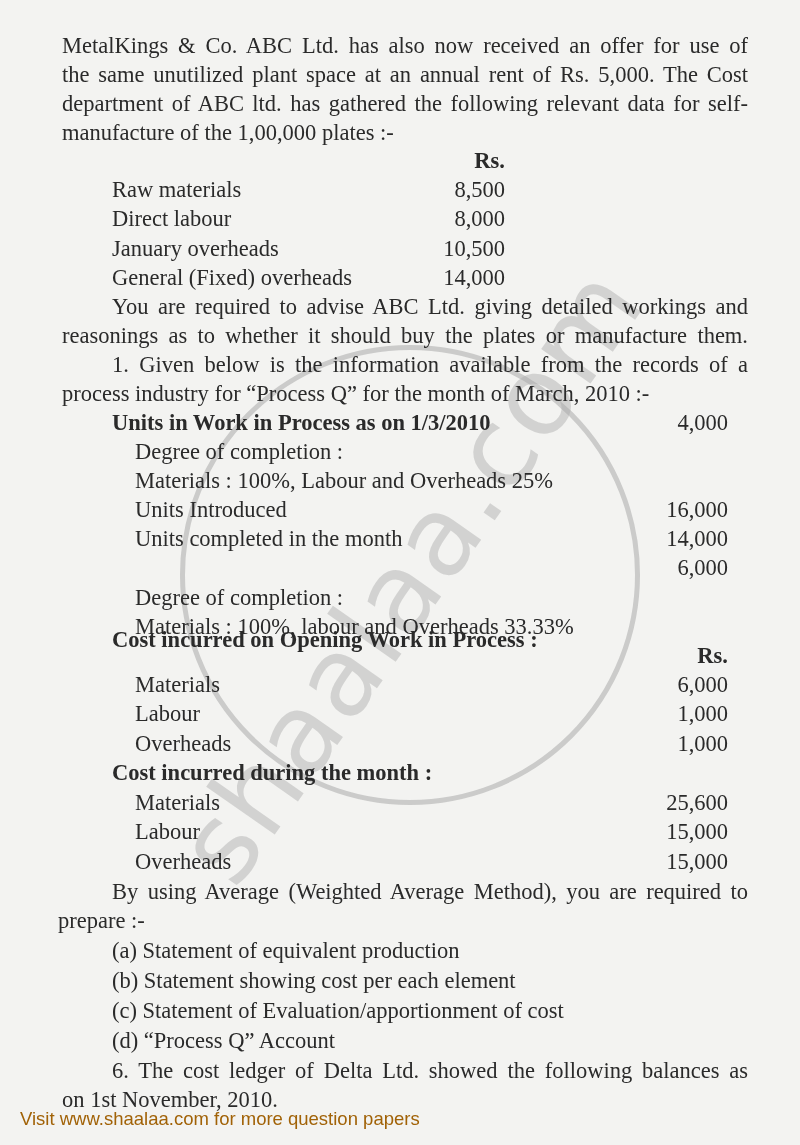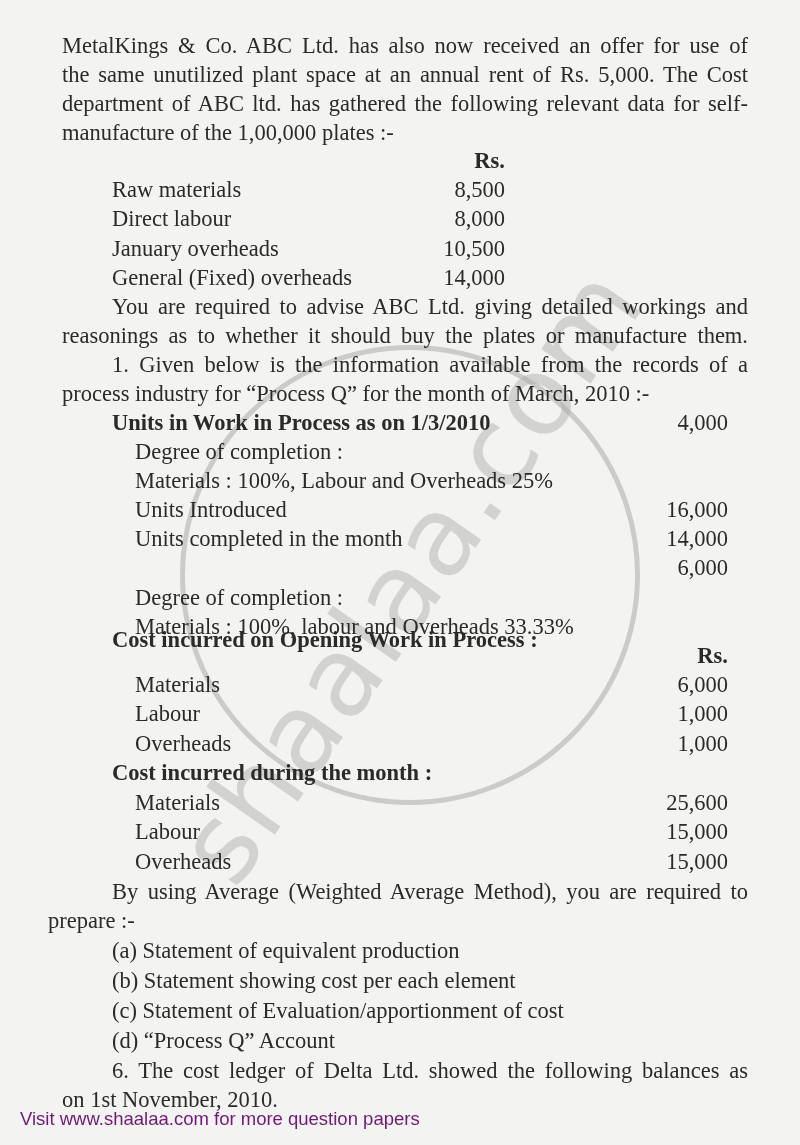--- a/index.html
+++ b/index.html
@@ -20,21 +20,21 @@
       box-sizing: border-box; pointer-events: none;
     }
     .wm-text {
       position: absolute; left: 410px; top: 575px;
       transform: translate(-50%, -50%) rotate(-55deg);
       font-family: "DejaVu Sans", sans-serif; font-size: 110px; color: rgba(170,170,170,0.45);
       white-space: nowrap; pointer-events: none; letter-spacing: 2px;
     }
     .footer {
       position: absolute; left: 20px; top: 1108px;
-      font-family: "Liberation Sans", "DejaVu Sans", sans-serif; font-size: 18.5px; color: #701a75;
+      font-family: "Liberation Sans", "DejaVu Sans", sans-serif; font-size: 18.5px; color: #a16207;
       white-space: nowrap;
     }
   </style>
 </head>
 <body>
 
 <div class="page">
 
   <div class="watermark"></div>
   <div class="wm-text">shaalaa.com</div>
@@ -85,21 +85,21 @@
 
   <div class="line bold" style="top:758px; left:112px;">Cost incurred during the month :</div>
   <div class="line" style="top:788px; left:135px;">Materials</div>
   <div class="num" style="top:788px; left:620px; width:108px;">25,600</div>
   <div class="line" style="top:817px; left:135px;">Labour</div>
   <div class="num" style="top:817px; left:620px; width:108px;">15,000</div>
   <div class="line" style="top:847px; left:135px;">Overheads</div>
   <div class="num" style="top:847px; left:620px; width:108px;">15,000</div>
 
   <div class="line" style="top:877px; left:112px; width:636px; text-align:justify; text-align-last:justify;">By using Average (Weighted Average Method), you are required to</div>
-  <div class="line" style="top:906px; left:48px;">prepare :-</div>
+  <div class="line" style="top:906px; left:58px;">prepare :-</div>
 
   <div class="line" style="top:936px; left:112px;">(a) Statement of equivalent production</div>
   <div class="line" style="top:966px; left:112px;">(b) Statement showing cost per each element</div>
   <div class="line" style="top:996px; left:112px;">(c) Statement of Evaluation/apportionment of cost</div>
   <div class="line" style="top:1026px; left:112px;">(d) “Process Q” Account</div>
 
   <div class="line" style="top:1056px; left:112px; width:636px; text-align:justify; text-align-last:justify;">6. The cost ledger of Delta Ltd. showed the following balances as</div>
   <div class="line" style="top:1085px; left:62px;">on 1st November, 2010.</div>
 
   <div class="footer">Visit www.shaalaa.com for more question papers</div>

